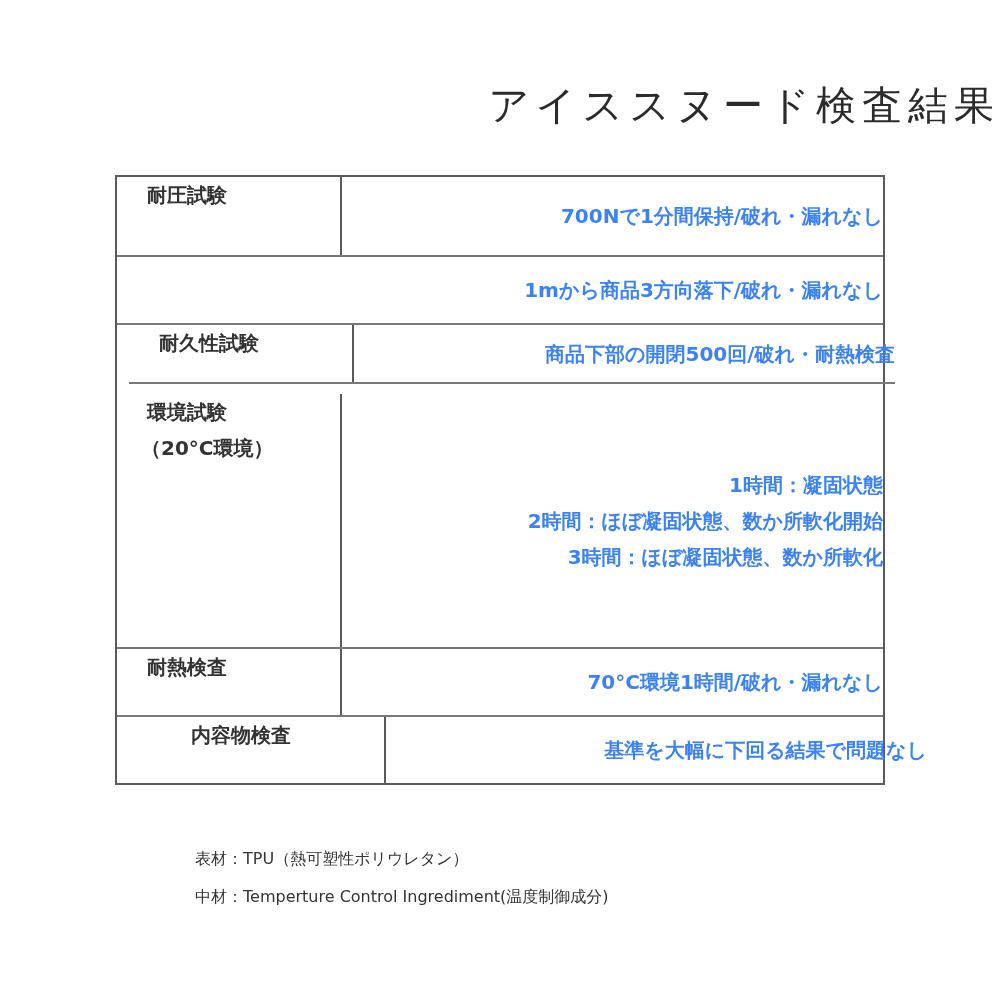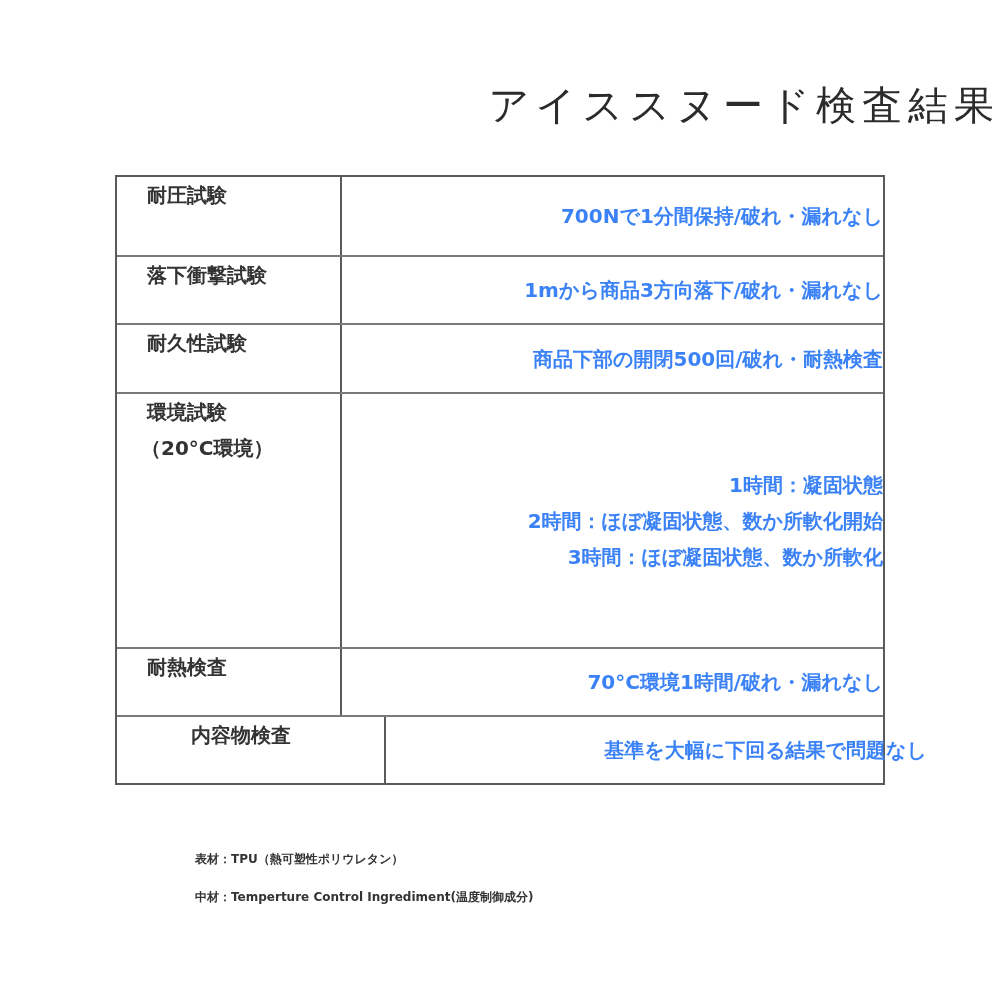--- a/index.html
+++ b/index.html
@@ -69,51 +69,48 @@
       line-height: 36px;
       align-items: flex-end;
     }
     .sub-label {
       padding-left: 8px;
     }
     .notes {
       position: absolute;
       left: 195px;
       top: 840px;
-      font-size: 12px;
-      font-weight: bold;
+      font-size: 16px;
+      font-weight: normal;
       color: #333333;
       line-height: 38px;
     }
   </style>
 </head>
 <body>
 
 <div class="title">アイススヌード検査結果</div>
 
 <div class="spec-table">
   <div class="row" style="top:0;height:80px;">
     <div class="cell-label">
       <span>耐圧試験</span>
     </div>
     <div class="cell-value">
       <span>700Nで1分間保持/破れ・漏れなし</span>
     </div>
   </div>
 
   <div class="row" style="top:80px;height:68px;">
-    <div class="cell-label">
-      <span>落下衝撃試験</span>
-    </div>
     <div class="cell-value">
       <span>1mから商品3方向落下/破れ・漏れなし</span>
     </div>
   </div>
 
-  <div class="row" style="top:148px;height:69px;">
+  <div class="row" style="top:148px;height:59px;margin-left:12px;">
     <div class="cell-label">
       <span>耐久性試験</span>
     </div>
     <div class="cell-value">
       <span>商品下部の開閉500回/破れ・耐熱検査</span>
     </div>
   </div>
 
   <div class="row" style="top:217px;height:255px;">
     <div class="cell-label">

